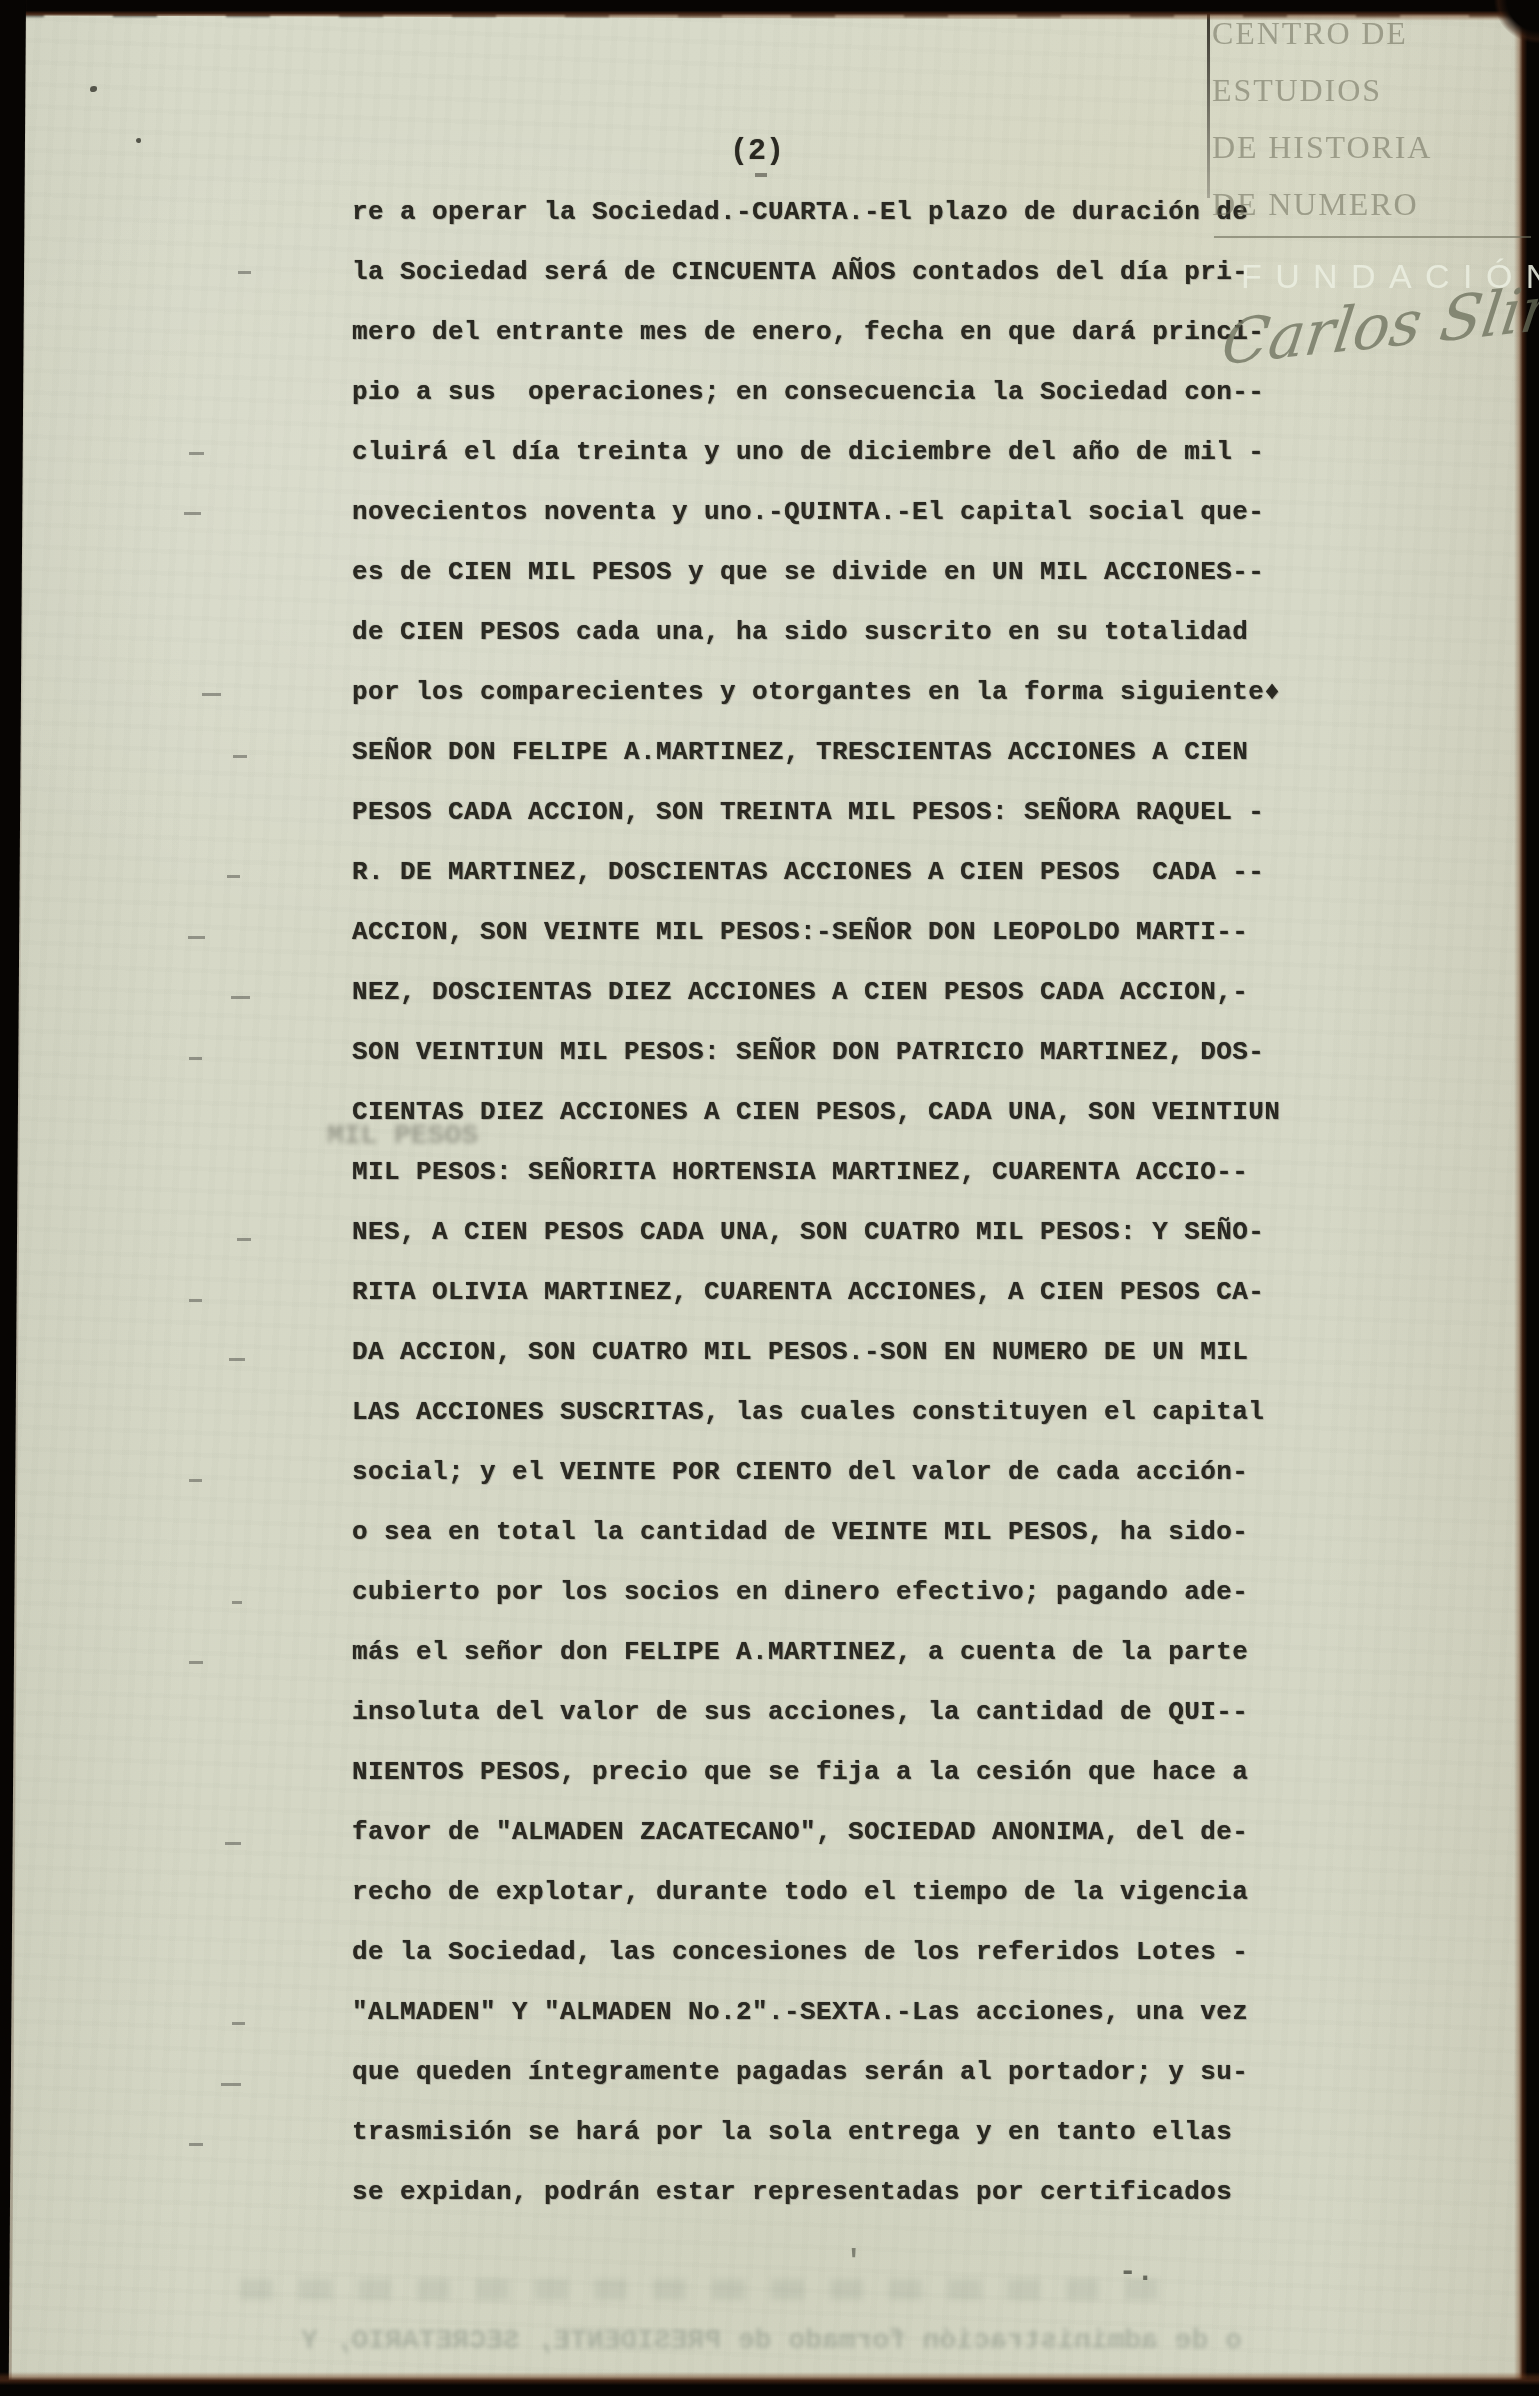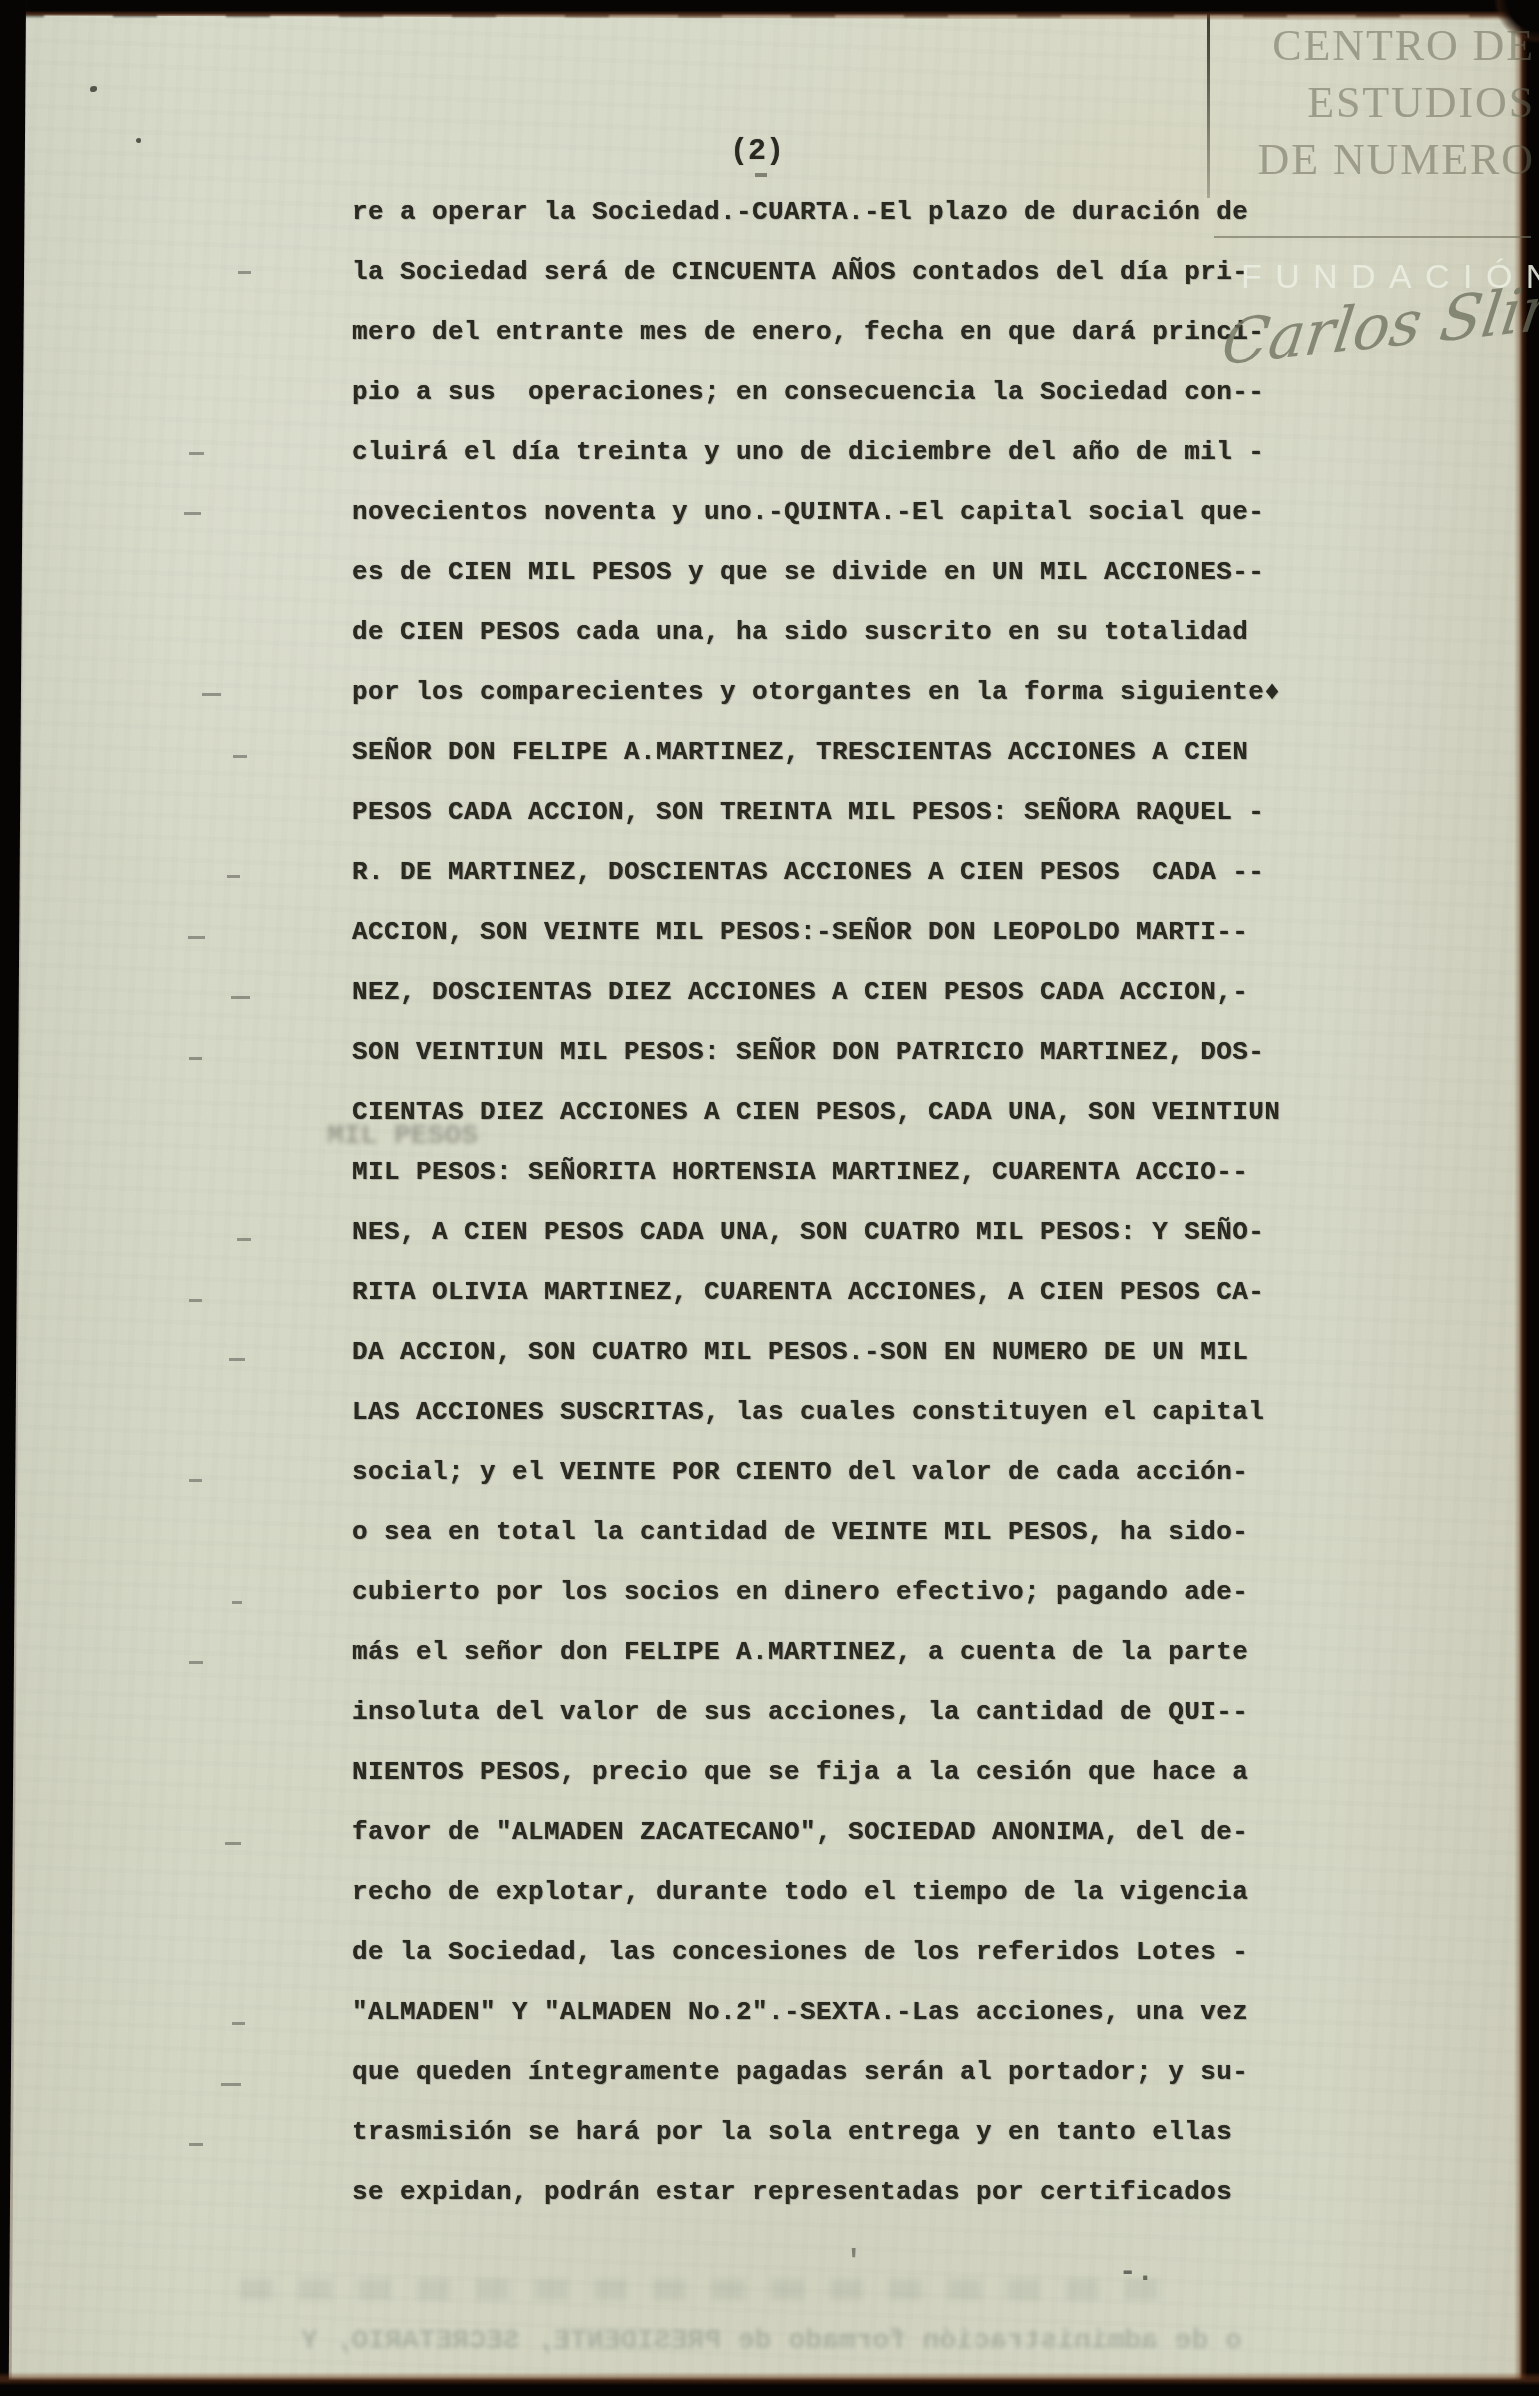--- a/index.html
+++ b/index.html
@@ -50,23 +50,23 @@
   
   .smudge{
     position:absolute;left:327px;top:1120px;width:250px;height:29px;
     font-family:"Liberation Mono","DejaVu Sans Mono",monospace;
     font-size:28px;font-weight:700;color:#55564b;
     filter:blur(2.9px);opacity:.45;white-space:pre;
   }
   .speck{position:absolute;width:6.7px;height:5.8px;border-radius:60% 40% 55% 45%;background:#35342c;opacity:.8;}
   
   .wm-lines{
-    position:absolute;left:1212px;top:17px;width:323px;text-align:right;
+    position:absolute;left:1212px;top:5px;width:323px;text-align:left;
     font-family:"Liberation Serif","DejaVu Serif",serif;
-    font-size:44px;letter-spacing:1.9px;color:rgba(104,104,84,.52);
+    font-size:32px;letter-spacing:1.9px;color:rgba(104,104,84,.52);
     line-height:57px;z-index:30;
   }
   .wm-rule{
     position:absolute;left:1214px;top:236px;width:317px;height:1.9px;
     background:rgba(112,112,92,.62);z-index:30;
   }
   .wm-foundation{
     position:absolute;left:1241px;top:257px;width:384px;
     font-family:"Liberation Sans",sans-serif;
     font-size:34px;letter-spacing:13.4px;color:rgba(234,238,224,.88);
@@ -184,18 +184,19 @@
 <div class="edge edge-left-fringe"></div>
 <div class="edge edge-left"></div>
 <div class="edge edge-right"></div>
 <div class="edge edge-right-corner"></div>
 <div class="edge edge-bottom"></div>
 <div class="wm-vline"></div>
 
 <div class="wm-lines">
     <div><span>CENTRO DE</span></div>
     <div><span>ESTUDIOS</span></div>
+    <div><span>DE HISTORIA</span></div>
     <div><span>DE NUMERO</span></div>
   </div>
 <div class="wm-rule"></div>
 <div class="wm-foundation">FUNDACIÓN</div>
 <div class="wm-signature">Carlos Slim</div>
 
 
 </body></html>

